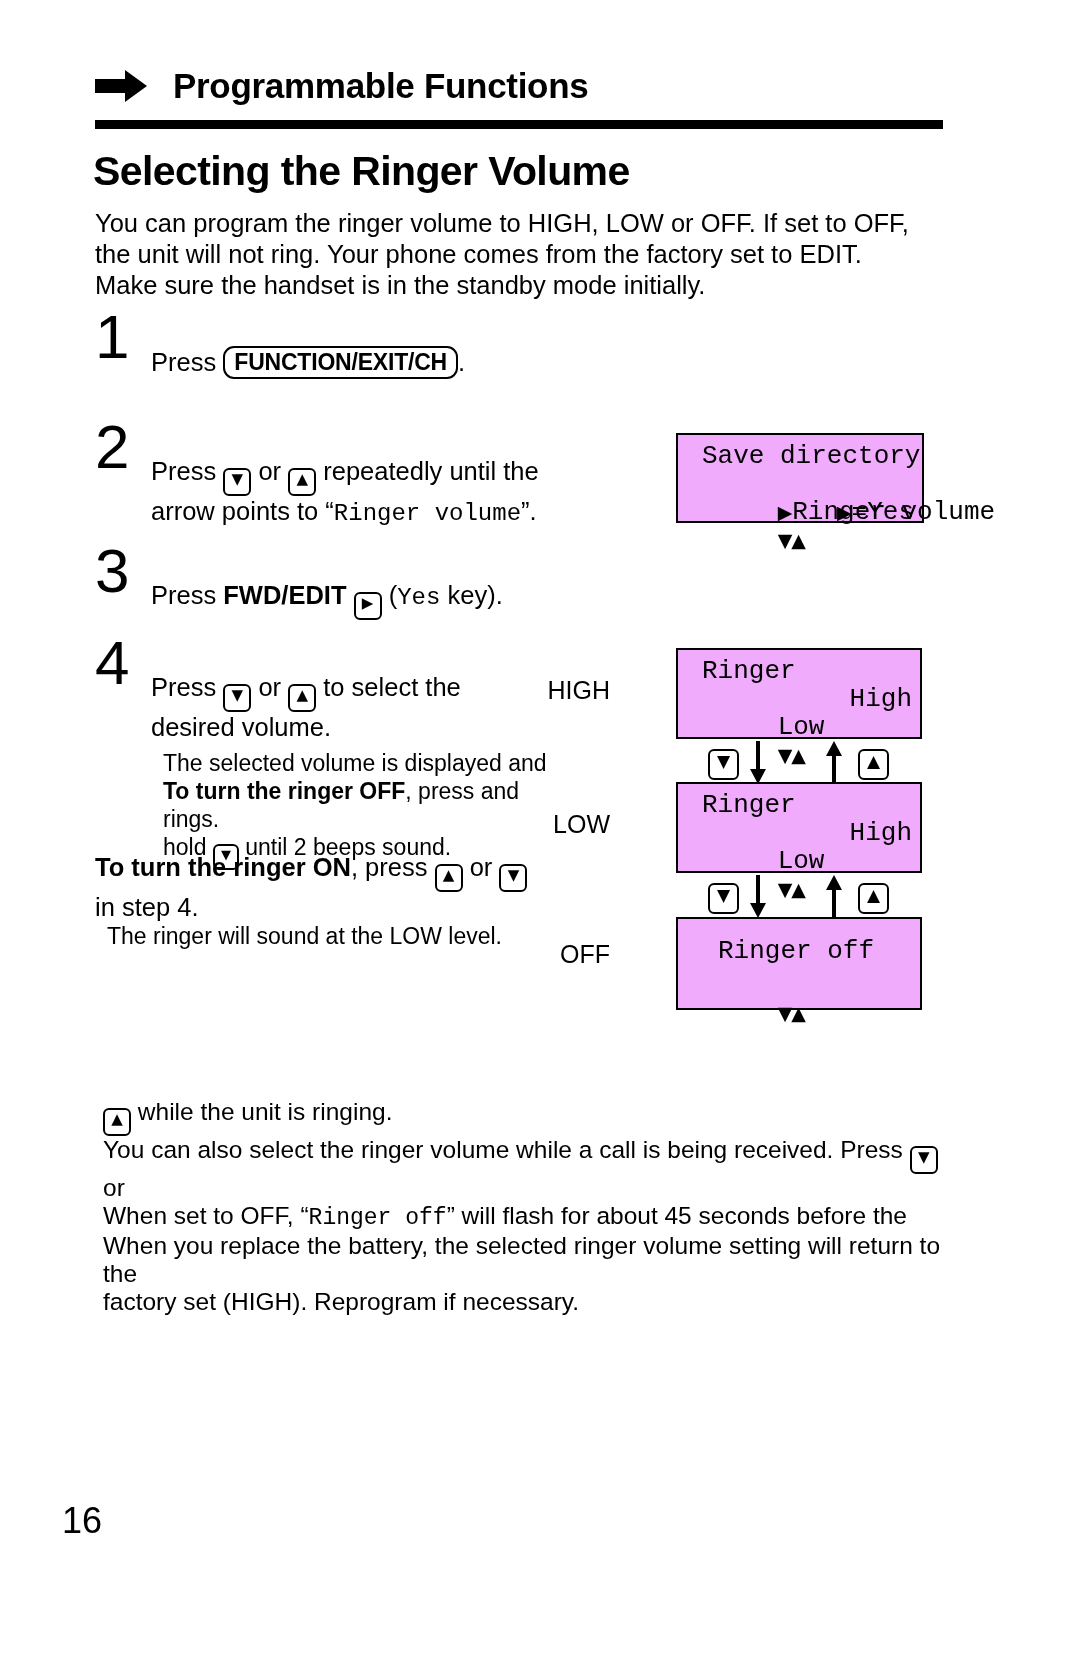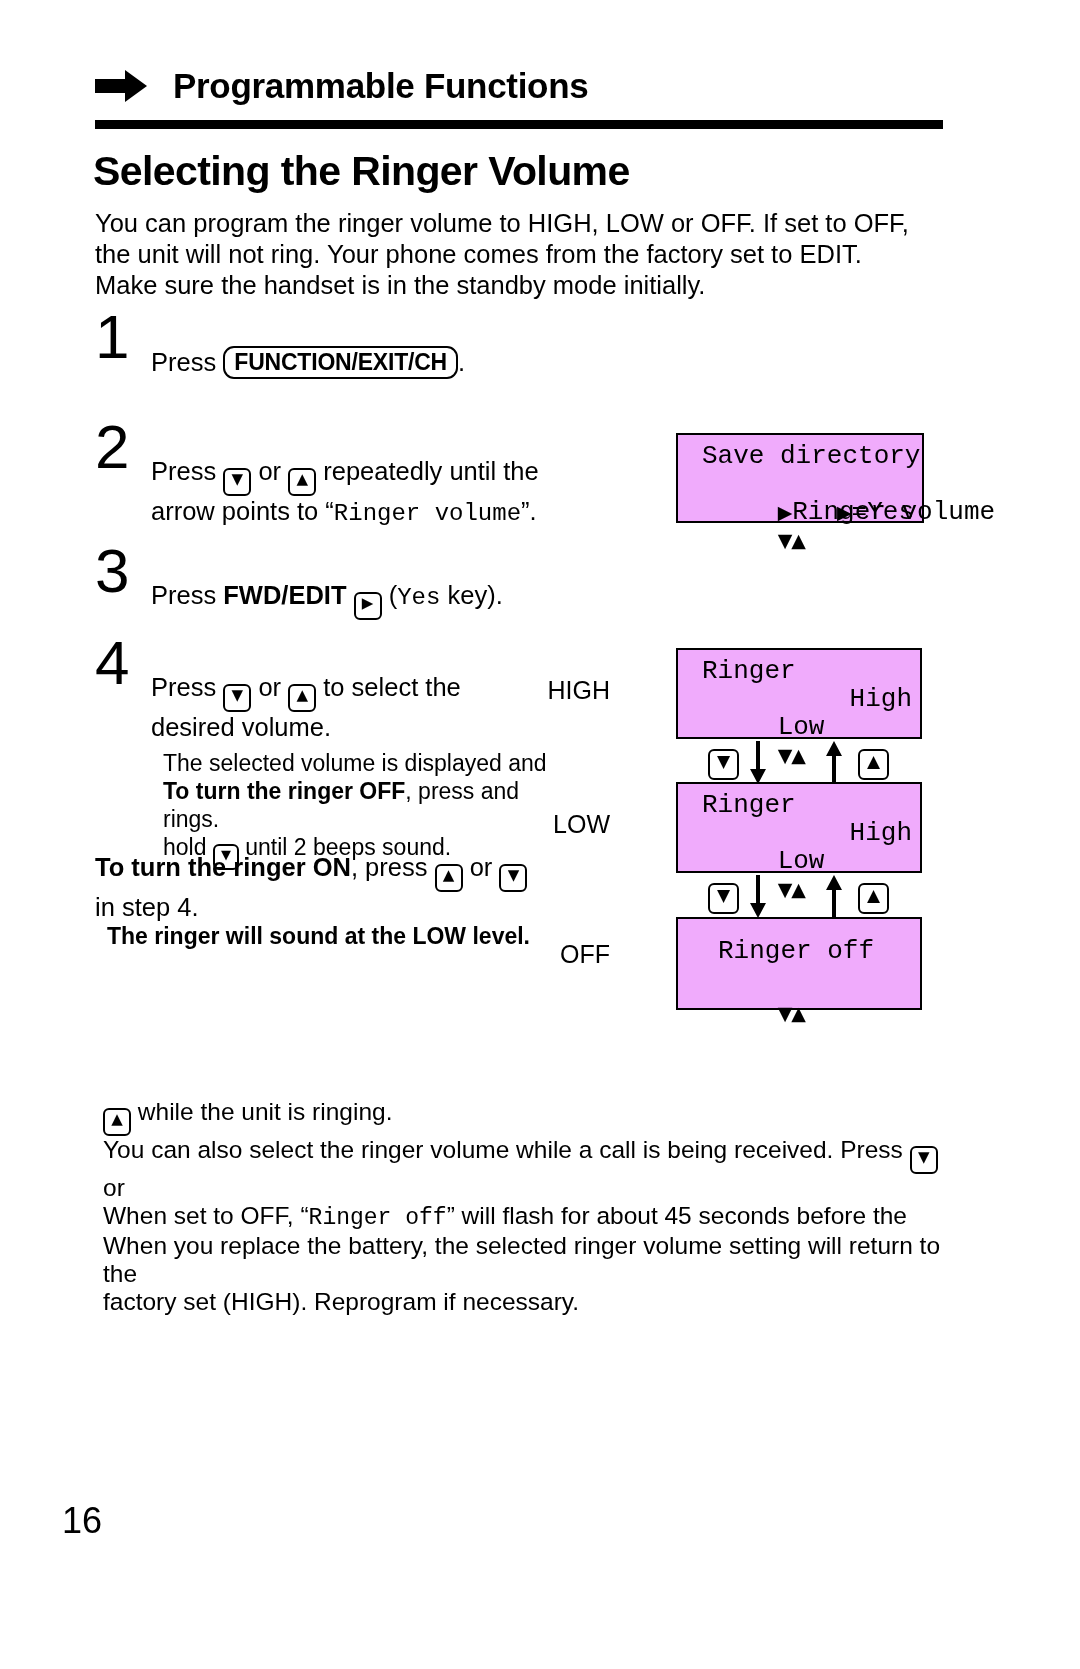--- a/index.html
+++ b/index.html
@@ -203,21 +203,20 @@
     line-height: 31px;
   }
   .turn-on b { font-weight: bold; }
   .turn-on-note {
     position: absolute;
     left: 107px;
     top: 922px;
     width: 530px;
     font-size: 23px;
     line-height: 28px;
-    font-weight: bold;
   }
 
   
   .notes {
     position: absolute;
     left: 103px;
     top: 1098px;
     width: 845px;
     font-size: 24.5px;
     line-height: 28px;

